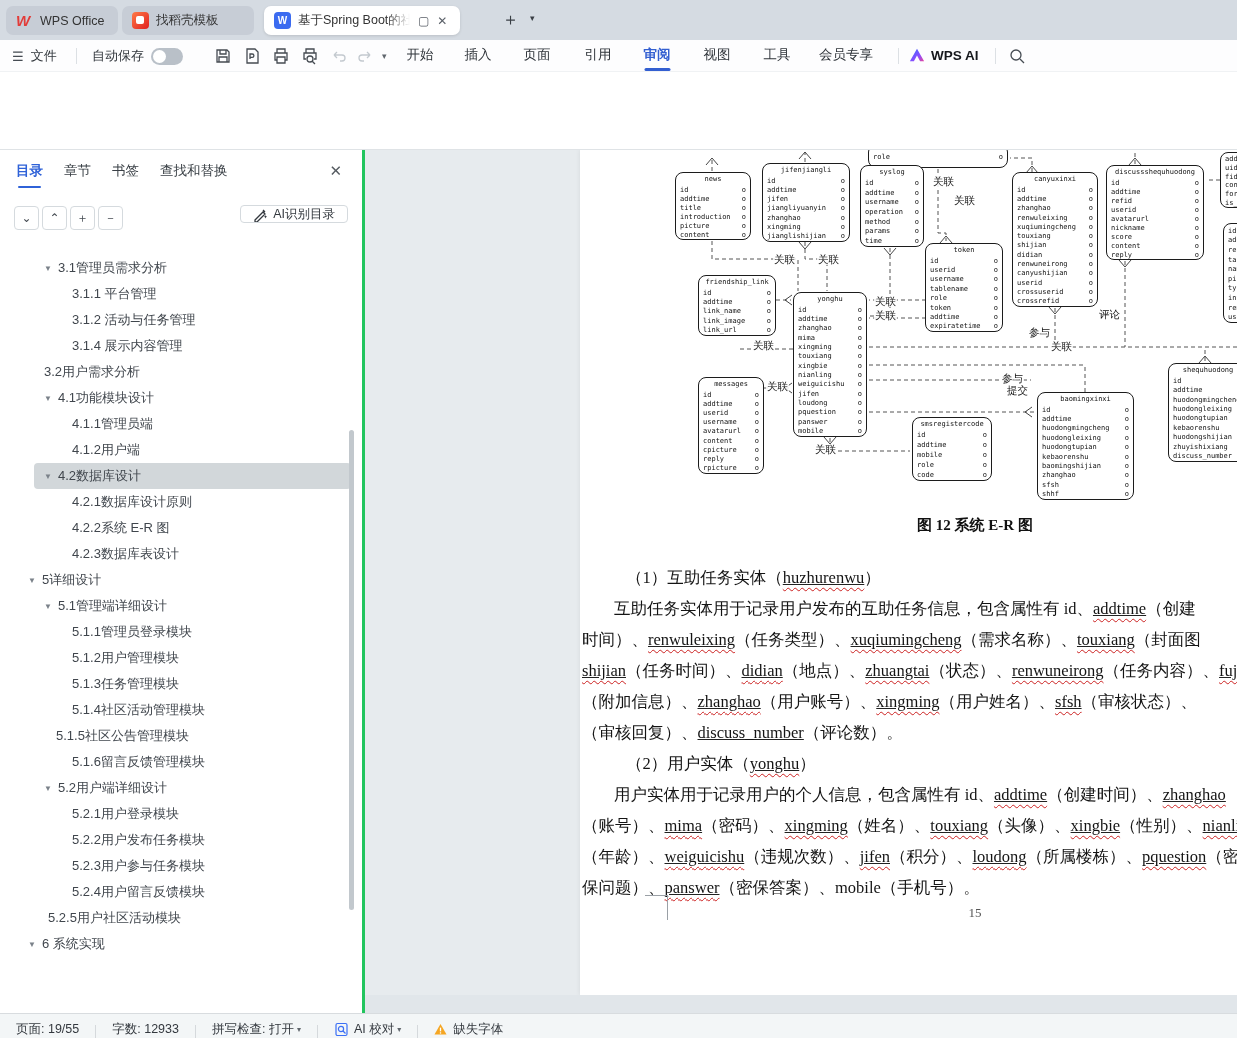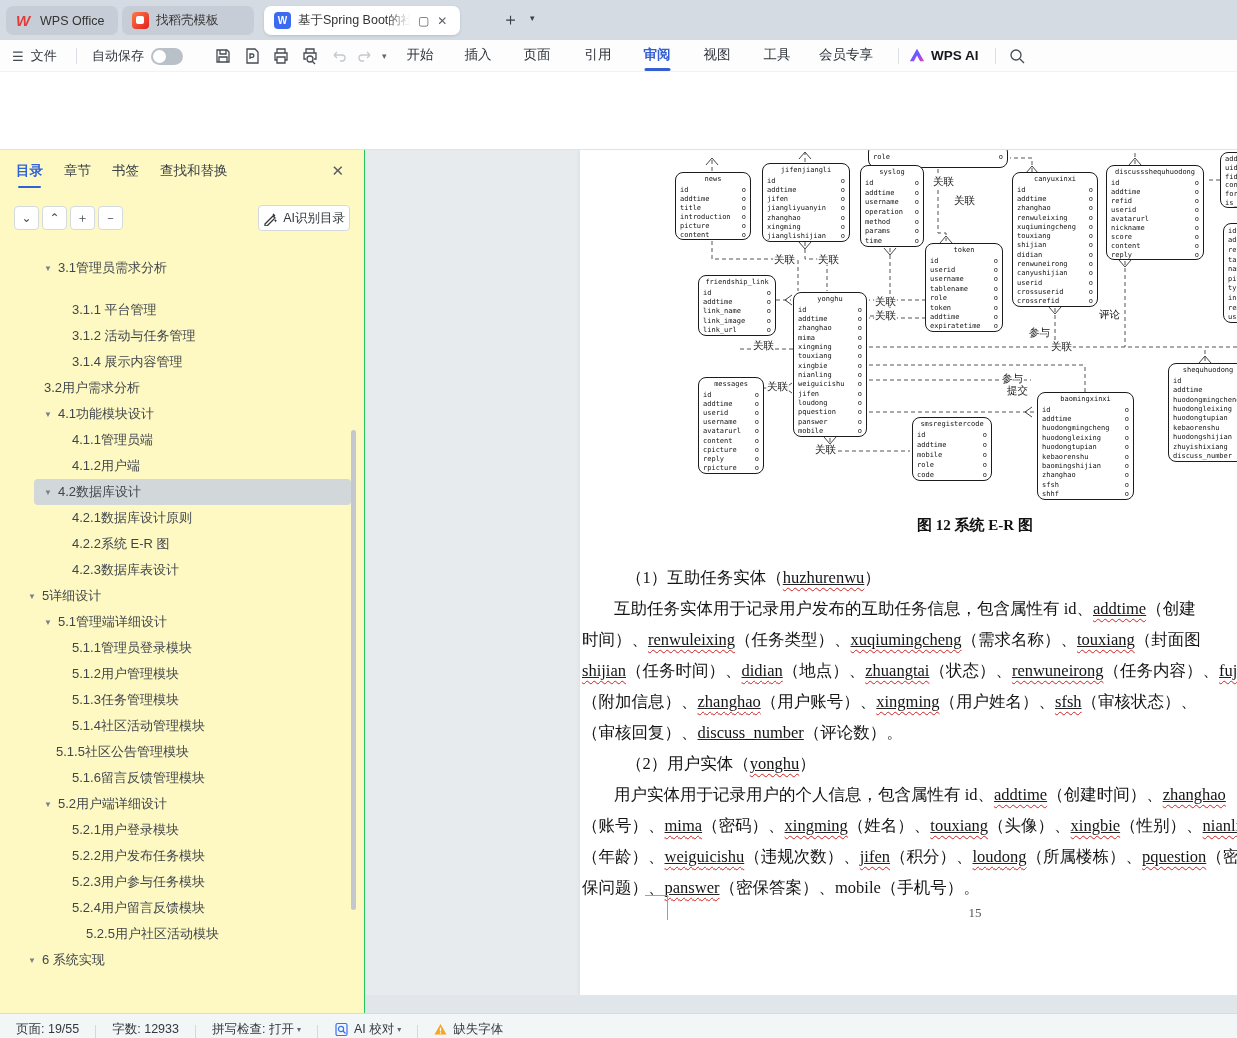--- a/index.html
+++ b/index.html
@@ -48,27 +48,27 @@
   .rsmall { position:absolute; display:flex; align-items:center; font-size:12.5px; color:#2b2f34; white-space:nowrap; }
   .rsmall svg { width:18px; height:18px; margin-right:4px; }
   .dropdown { position:absolute; left:668px; top:88px; width:162px; height:24px; border:1px solid #c7ccd2; border-radius:4px; background:#fff; font-size:12px; color:#2b2f34; line-height:22px; padding-left:14px; }
   .dropdown .car { position:absolute; right:8px; top:0; }
   .launcher { position:absolute; left:1150px; top:130px; width:8px; height:8px; border-right:1.5px solid #8a9097; border-bottom:1.5px solid #8a9097; }
   .stroke { stroke:#4a4f55; fill:none; stroke-width:1.4; stroke-linecap:round; stroke-linejoin:round; }
   .gstroke { stroke:#2ba24c; fill:none; stroke-width:1.6; stroke-linecap:round; }
   .dstroke { stroke:#c3c9cf; fill:none; stroke-width:1.4; stroke-linecap:round; }
 
   
-  .sidebar { position:absolute; left:0; top:150px; width:365px; height:863px; background:#fef9c3; border-right:1px solid #22c55e; overflow:hidden; }
+  .sidebar { position:absolute; left:0; top:150px; width:365px; height:863px; background:#ffffff; border-right:3px solid #22c55e; overflow:hidden; }
   .stab { position:absolute; top:12px; font-size:13.5px; color:#3a4046; }
   .stab.active { color:#2f62d8; font-weight:bold; }
   .stab.active::after { content:""; position:absolute; left:2px; right:2px; bottom:-8px; height:2.5px; border-radius:2px; background:#2f62d8; }
   .sclose { position:absolute; right:20px; top:12px; font-size:15px; color:#555b61; }
   .sbtn { position:absolute; top:56px; width:25px; height:24px; background:#fff; border:1px solid #d5dade; border-radius:4px; text-align:center; line-height:22px; font-size:12px; color:#454b52; }
-  .aibtn { position:absolute; right:14px; top:55px; height:26px; background:#fff; border:1px solid #d5dade; border-radius:4px; display:flex; align-items:center; padding:0 4px; font-size:12.5px; color:#33383e; }
+  .aibtn { position:absolute; right:14px; top:55px; height:18px; background:#fff; border:1px solid #d5dade; border-radius:4px; display:flex; align-items:center; padding:0 12px; font-size:12.5px; color:#33383e; }
   .aibtn svg { width:15px; height:15px; margin-right:5px; }
   .toc { position:absolute; left:0; top:100px; width:365px; height:763px; overflow:hidden; padding-top:5px; }
   .trow { position:relative; height:26px; line-height:26px; font-size:13px; color:#40464d; white-space:nowrap; }
   .trow .arr { display:inline-block; font-size:8px; color:#7b828a; margin-right:6px; transform:translateY(-1px); }
   .trow.sel { background:#d2d7da; border-radius:4px; margin:0 14px 0 34px; }
   .sscroll { position:absolute; right:8px; top:280px; width:5px; height:480px; border-radius:3px; background:#c2c8cd; }
 
   
   .docarea { position:absolute; left:365px; top:150px; width:872px; height:863px; background:#e7ebee; overflow:hidden; }
   .pagegap { position:absolute; left:0; top:845px; width:872px; height:18px; background:#e1e6ea; }
@@ -407,21 +407,21 @@
   <div class="sbtn" style="left:98px">－</div>
   <div class="aibtn">
     <svg viewBox="0 0 15 15">
         <path d="M2 13 10 5l2 2-8 8H2zM10 3l2 2" stroke="#33383e" fill="none" stroke-width="1.3"></path>
         <path d="m12.5 8 .5 1.2 1.2.5-1.2.5-.5 1.2-.5-1.2-1.2-.5 1.2-.5z" fill="#33383e"></path>
       </svg>
     <span>AI识别目录</span>
   </div>
   <div class="toc" id="toc">
       <div class="trow" style="padding-left: 44px;"><span class="arr">▼</span><span>3.1管理员需求分析</span></div>
-      <div class="trow" style="padding-left: 72px; margin-top: 16px;"><span>3.1.1 平台管理</span></div>
+      <div class="trow" style="padding-left: 72px;"><span>3.1.1 平台管理</span></div>
       <div class="trow" style="padding-left: 72px;"><span>3.1.2 活动与任务管理</span></div>
       <div class="trow" style="padding-left: 72px;"><span>3.1.4 展示内容管理</span></div>
       <div class="trow" style="padding-left: 44px;"><span>3.2用户需求分析</span></div>
       <div class="trow" style="padding-left: 44px;"><span class="arr">▼</span><span>4.1功能模块设计</span></div>
       <div class="trow" style="padding-left: 72px;"><span>4.1.1管理员端</span></div>
       <div class="trow" style="padding-left: 72px;"><span>4.1.2用户端</span></div>
       <div class="trow sel" style="padding-left: 10px;"><span class="arr">▼</span><span>4.2数据库设计</span></div>
       <div class="trow" style="padding-left: 72px;"><span>4.2.1数据库设计原则</span></div>
       <div class="trow" style="padding-left: 72px;"><span>4.2.2系统 E-R 图</span></div>
       <div class="trow" style="padding-left: 72px;"><span>4.2.3数据库表设计</span></div>
@@ -431,21 +431,21 @@
       <div class="trow" style="padding-left: 72px;"><span>5.1.2用户管理模块</span></div>
       <div class="trow" style="padding-left: 72px;"><span>5.1.3任务管理模块</span></div>
       <div class="trow" style="padding-left: 72px;"><span>5.1.4社区活动管理模块</span></div>
       <div class="trow" style="padding-left: 56px;"><span>5.1.5社区公告管理模块</span></div>
       <div class="trow" style="padding-left: 72px;"><span>5.1.6留言反馈管理模块</span></div>
       <div class="trow" style="padding-left: 44px;"><span class="arr">▼</span><span>5.2用户端详细设计</span></div>
       <div class="trow" style="padding-left: 72px;"><span>5.2.1用户登录模块</span></div>
       <div class="trow" style="padding-left: 72px;"><span>5.2.2用户发布任务模块</span></div>
       <div class="trow" style="padding-left: 72px;"><span>5.2.3用户参与任务模块</span></div>
       <div class="trow" style="padding-left: 72px;"><span>5.2.4用户留言反馈模块</span></div>
-      <div class="trow" style="padding-left: 86px;"><span>5.2.5用户社区活动模块</span></div>
+      <div class="trow" style="padding-left: 48px;"><span>5.2.5用户社区活动模块</span></div>
       <div class="trow" style="padding-left: 28px;"><span class="arr">▼</span><span>6 系统实现</span></div>
       <div class="trow" style="padding-left: 44px;"></div>
     </div>
   <div class="sscroll"></div>
 </div>
 
 <div class="docarea">
   <div class="page">
     <div class="er">
       <svg width="657" height="340" viewBox="0 0 657 340">

